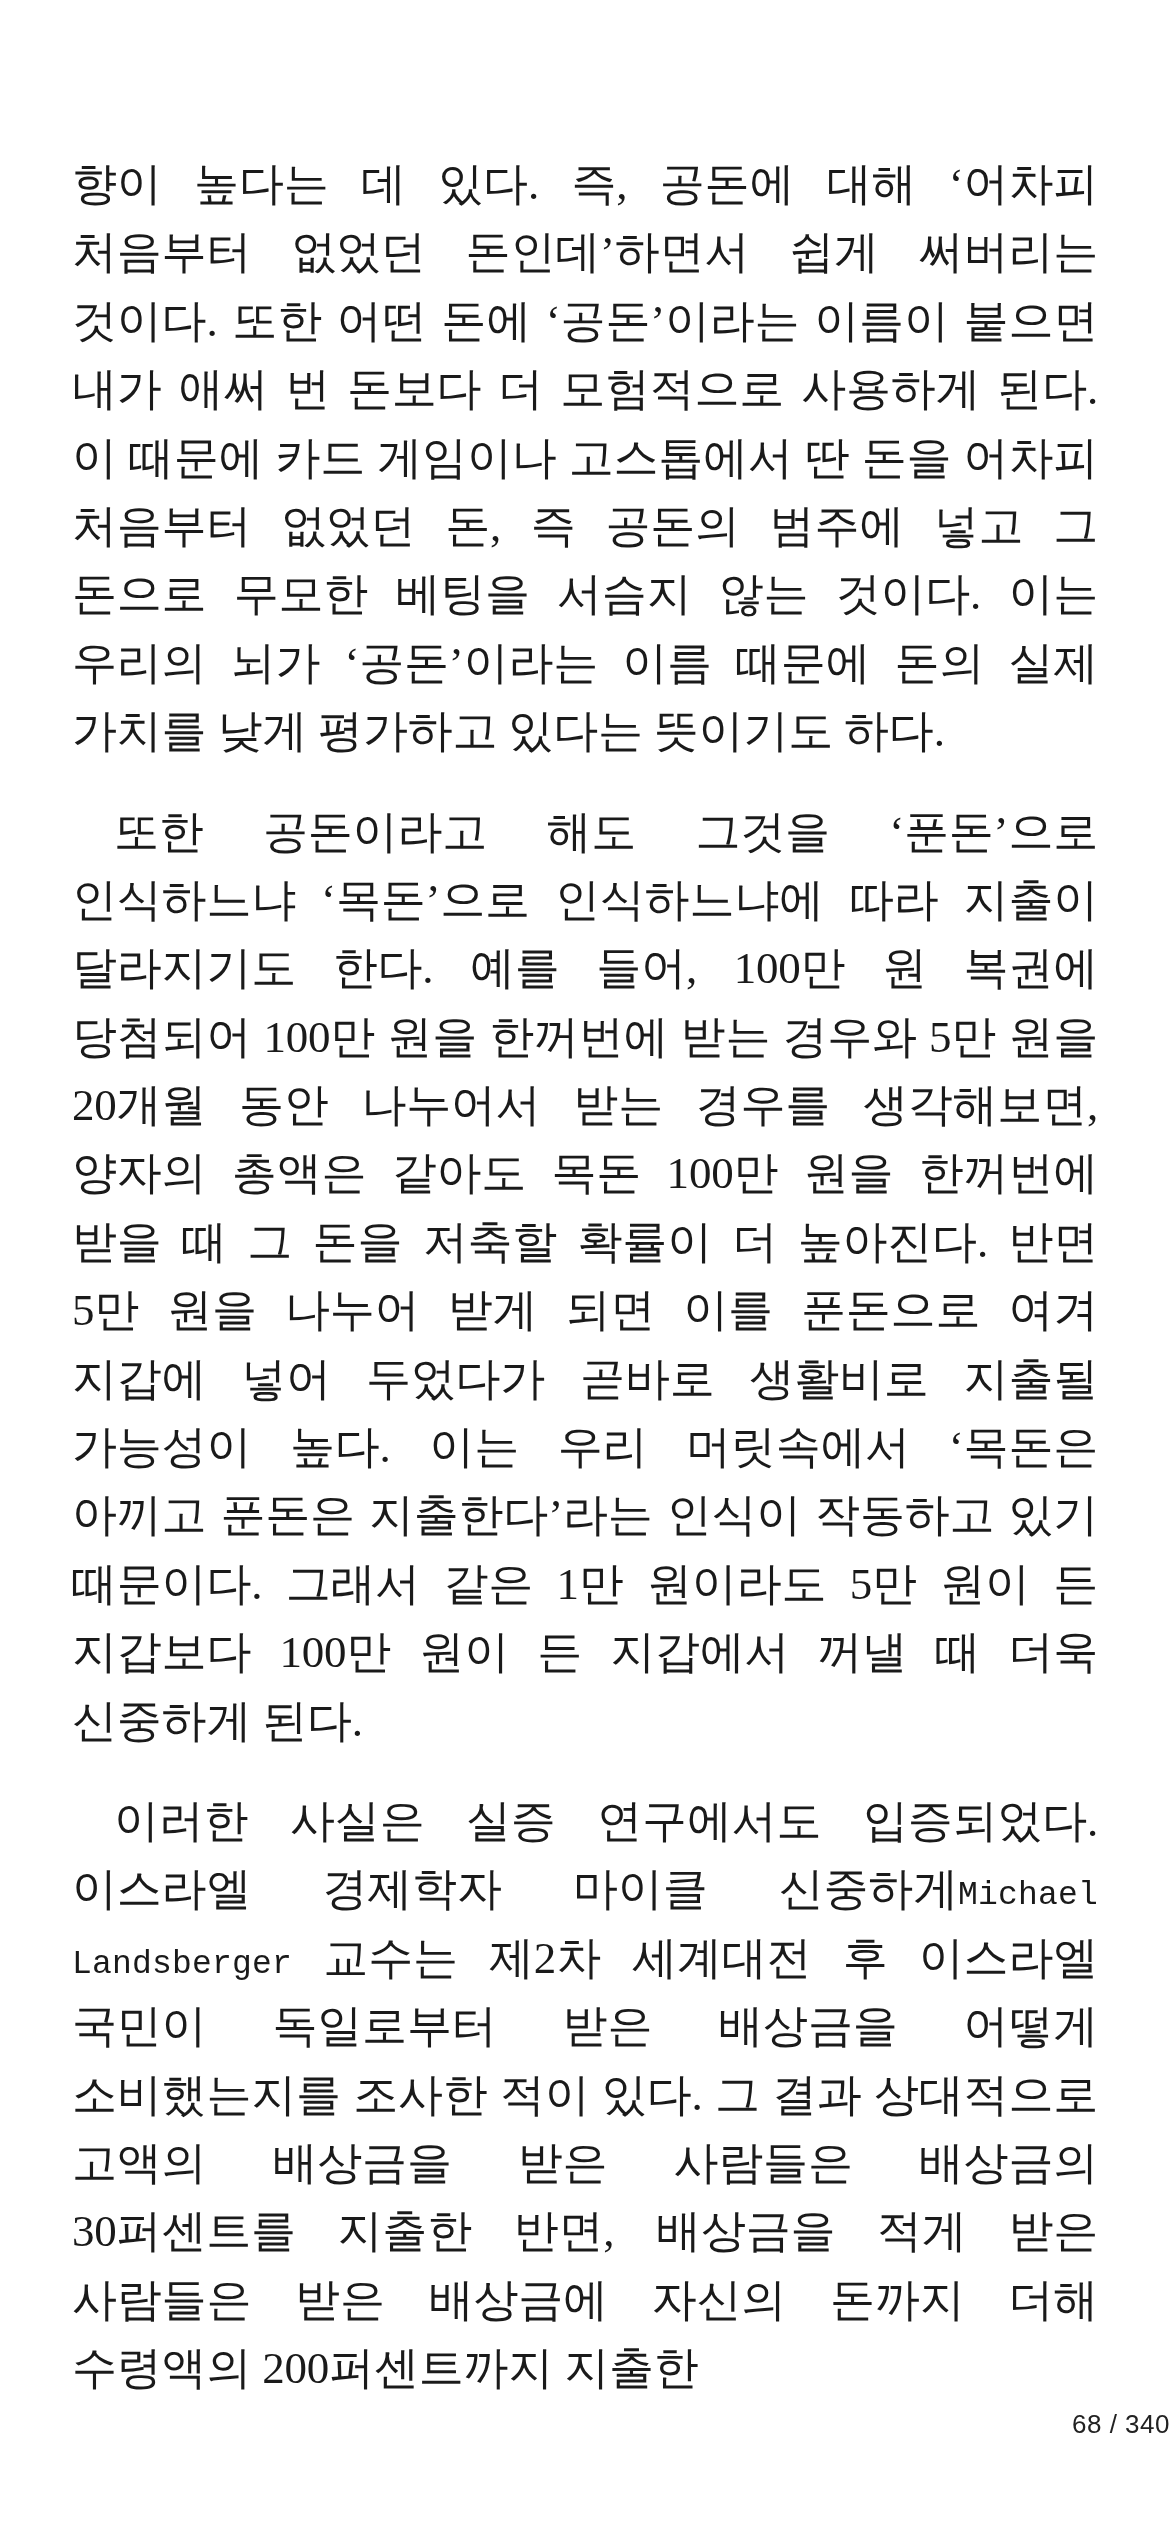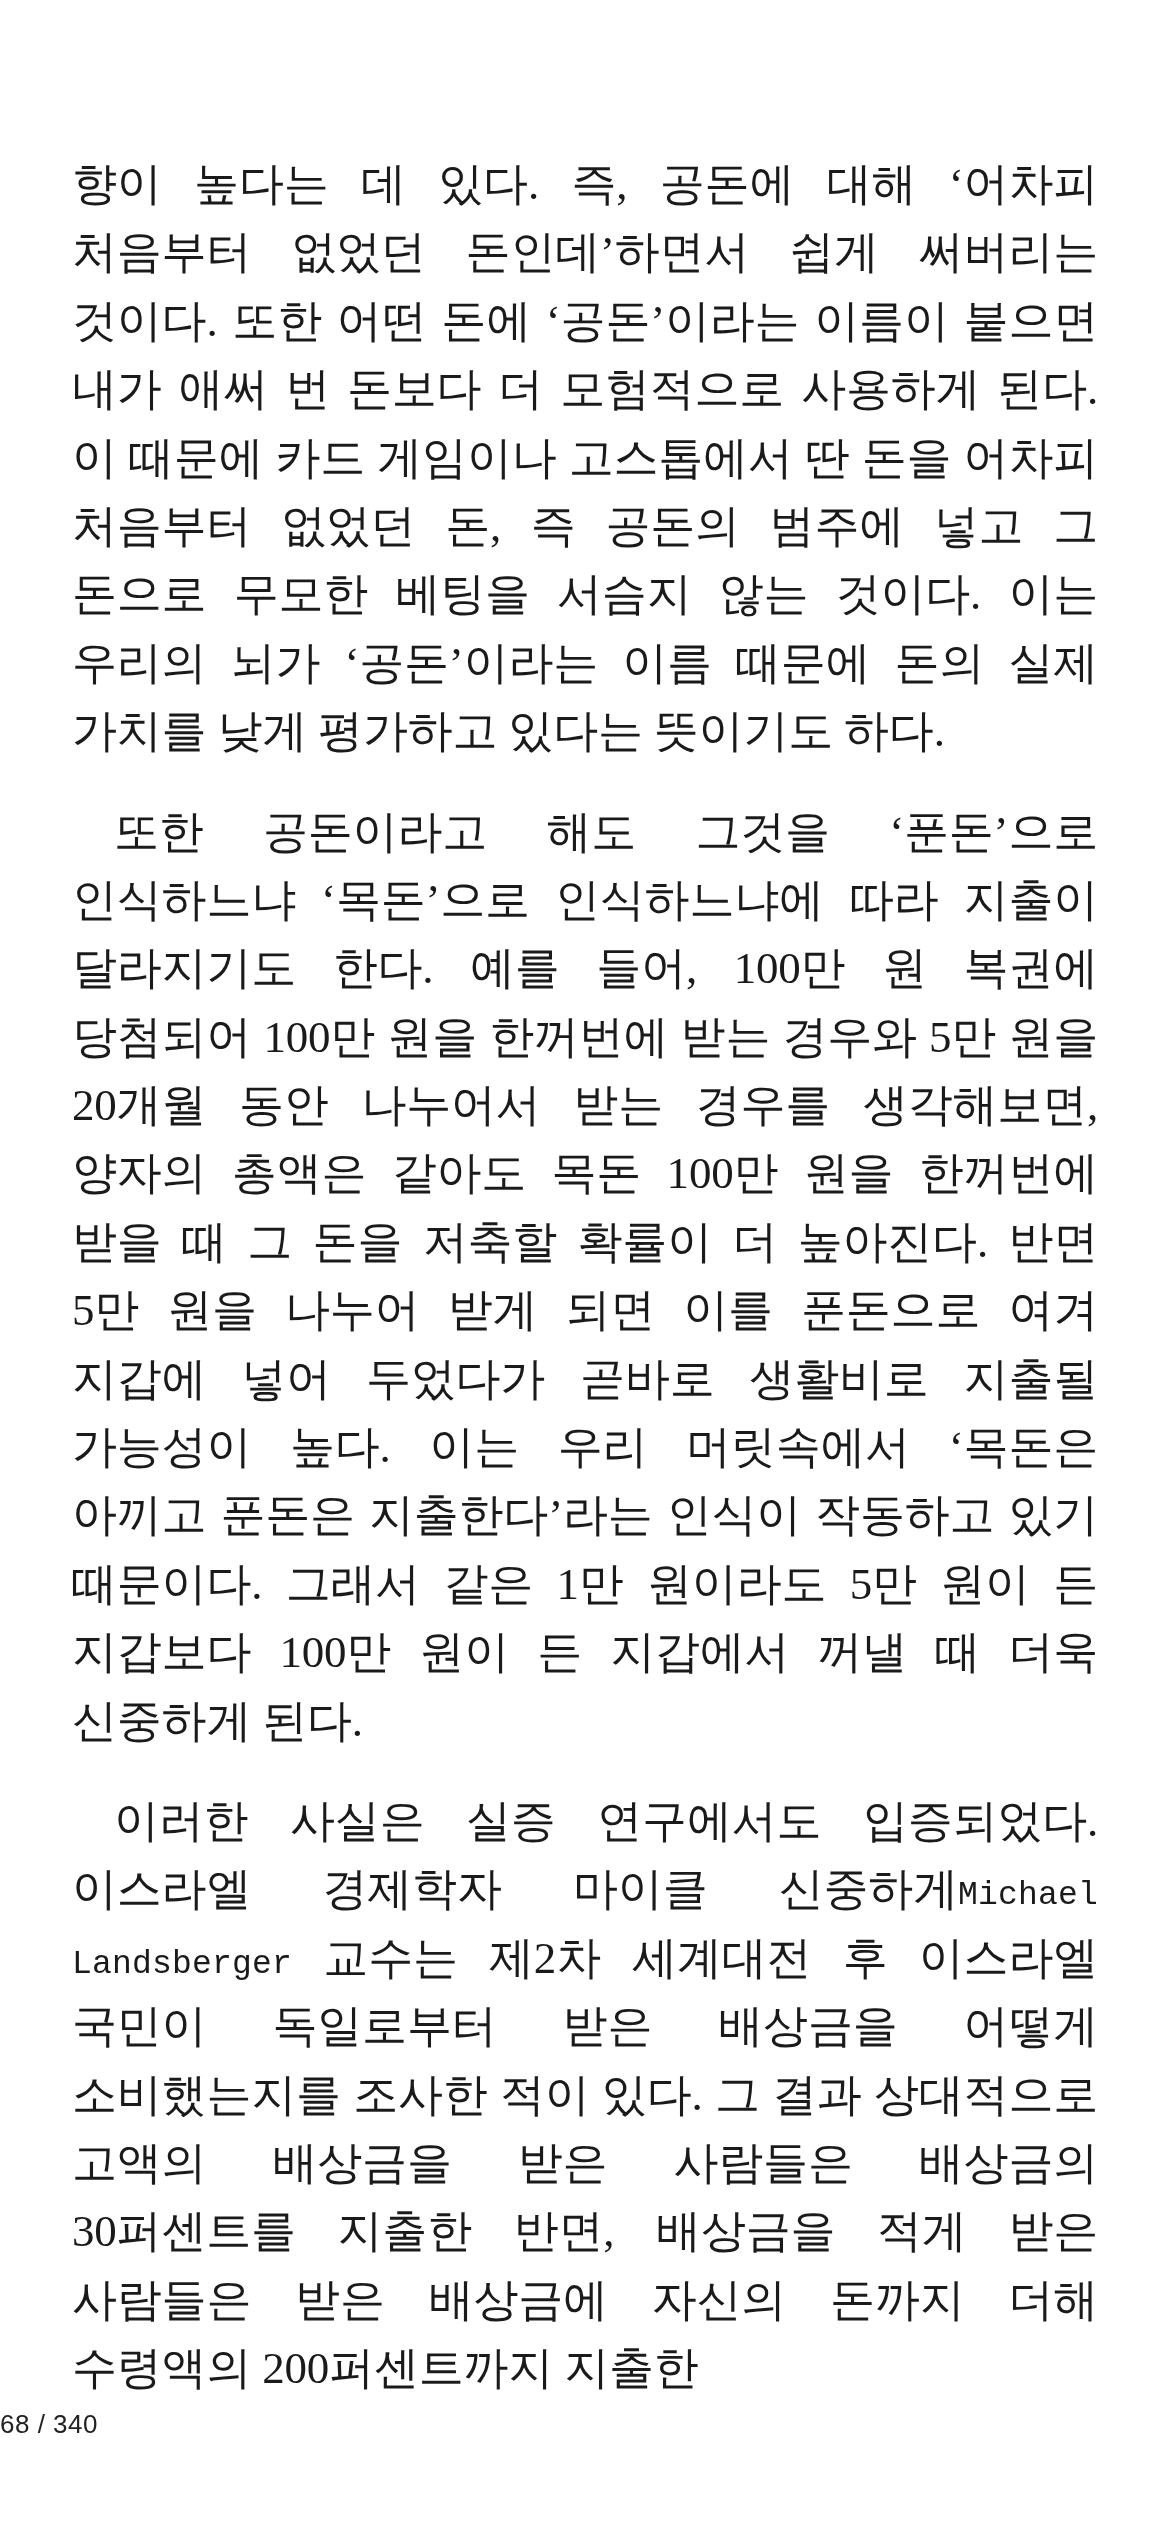--- a/index.html
+++ b/index.html
@@ -47,21 +47,21 @@
   .latin {
     font-size: 33px;
     font-family: Liberation Mono, monospace;
     letter-spacing: 0.2px;
   }
   .footer {
     position: absolute;
     left: 0;
     right: 0;
     bottom: 92px;
-    text-align: left;
+    text-align: right;
   }
   .page-indicator {
     font-family: "Liberation Sans", sans-serif;
     font-size: 26px;
     color: #222222;
     letter-spacing: 0.5px;
   }
 </style>
 </head>
 <body>

